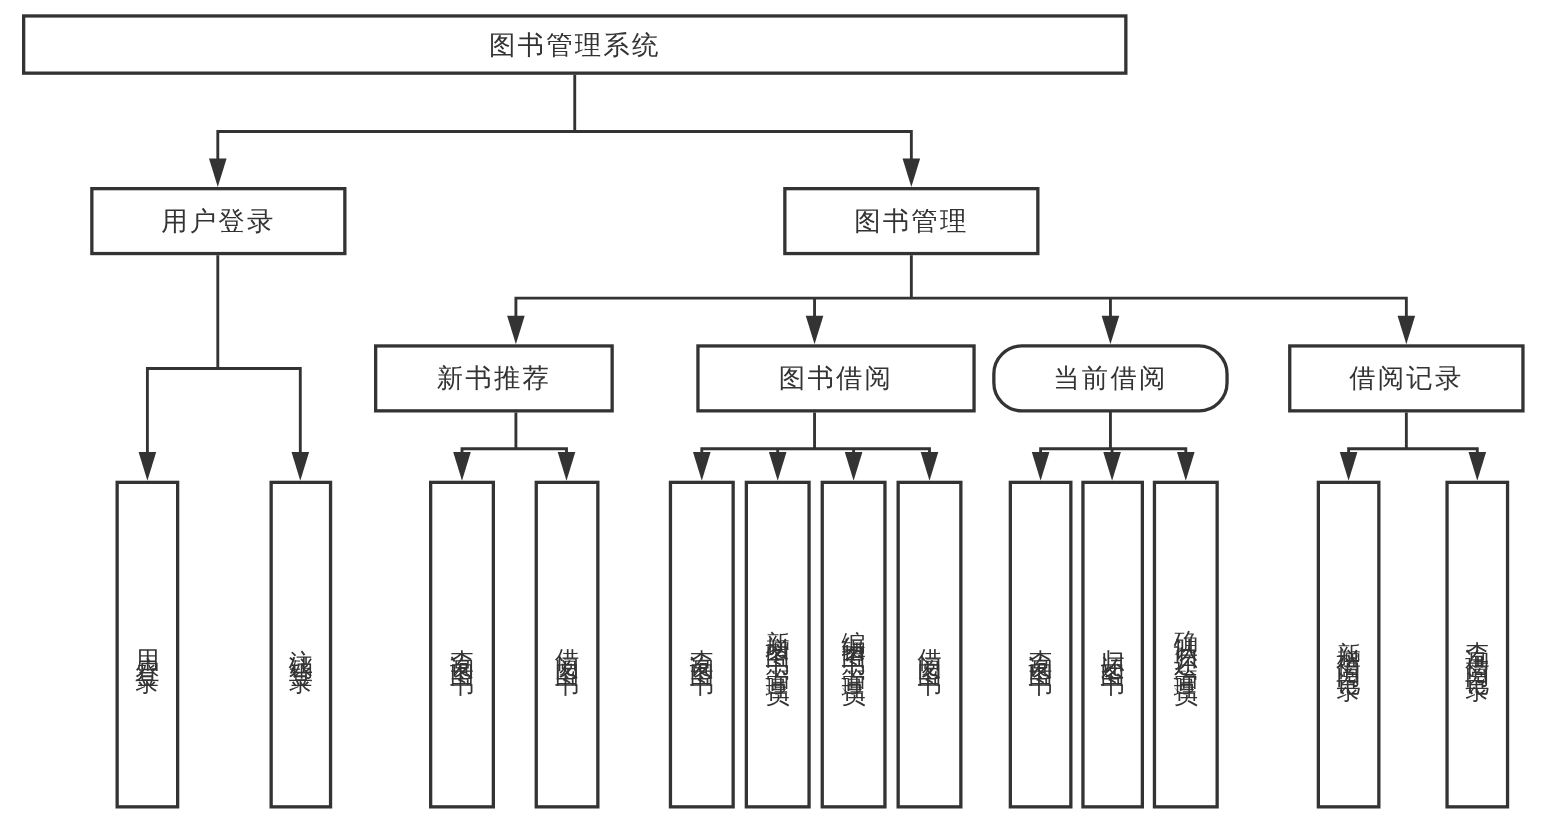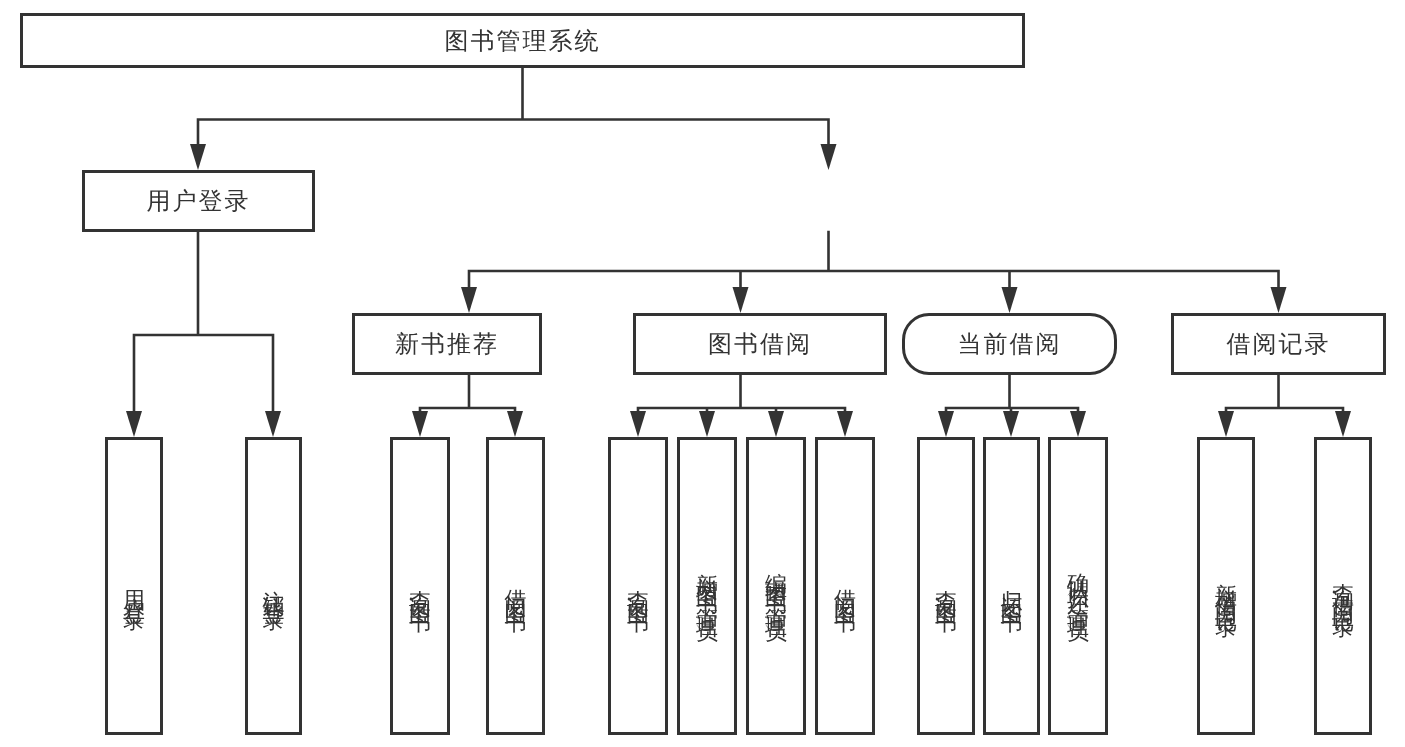--- a/index.html
+++ b/index.html
@@ -116,22 +116,25 @@
     <polygon points="1335,411 1351,411 1343,437"></polygon>
   </svg>
 
   <div class="hbox" style="left:20px; top:13px; width:1005px; height:55px;">
     <span>图书管理系统</span>
   </div>
 
   <div class="hbox" style="left:82px; top:170px; width:233px; height:62px;">
     <span>用户登录</span>
   </div>
+  <div class="hbox" style="left:712px; top:170px; width:233px; height:62px;">
+    <span>图书管理</span>
+  </div>
 
-  <div class="hbox" style="left:352px; top:313px; width:190px; height:62px;text-align:center;">
+  <div class="hbox" style="left:340px; top:313px; width:218px; height:62px;text-align:center;">
     <span>新书推荐</span>
   </div>
   <div class="hbox" style="left:633px; top:313px; width:254px; height:62px;">
     <span>图书借阅</span>
   </div>
   <div class="hbox" style="left:902px; top:313px; width:215px; height:62px;border-radius:27px;">
     <span>当前借阅</span>
   </div>
   <div class="hbox" style="left:1171px; top:313px; width:215px; height:62px;">
     <span>借阅记录</span>

